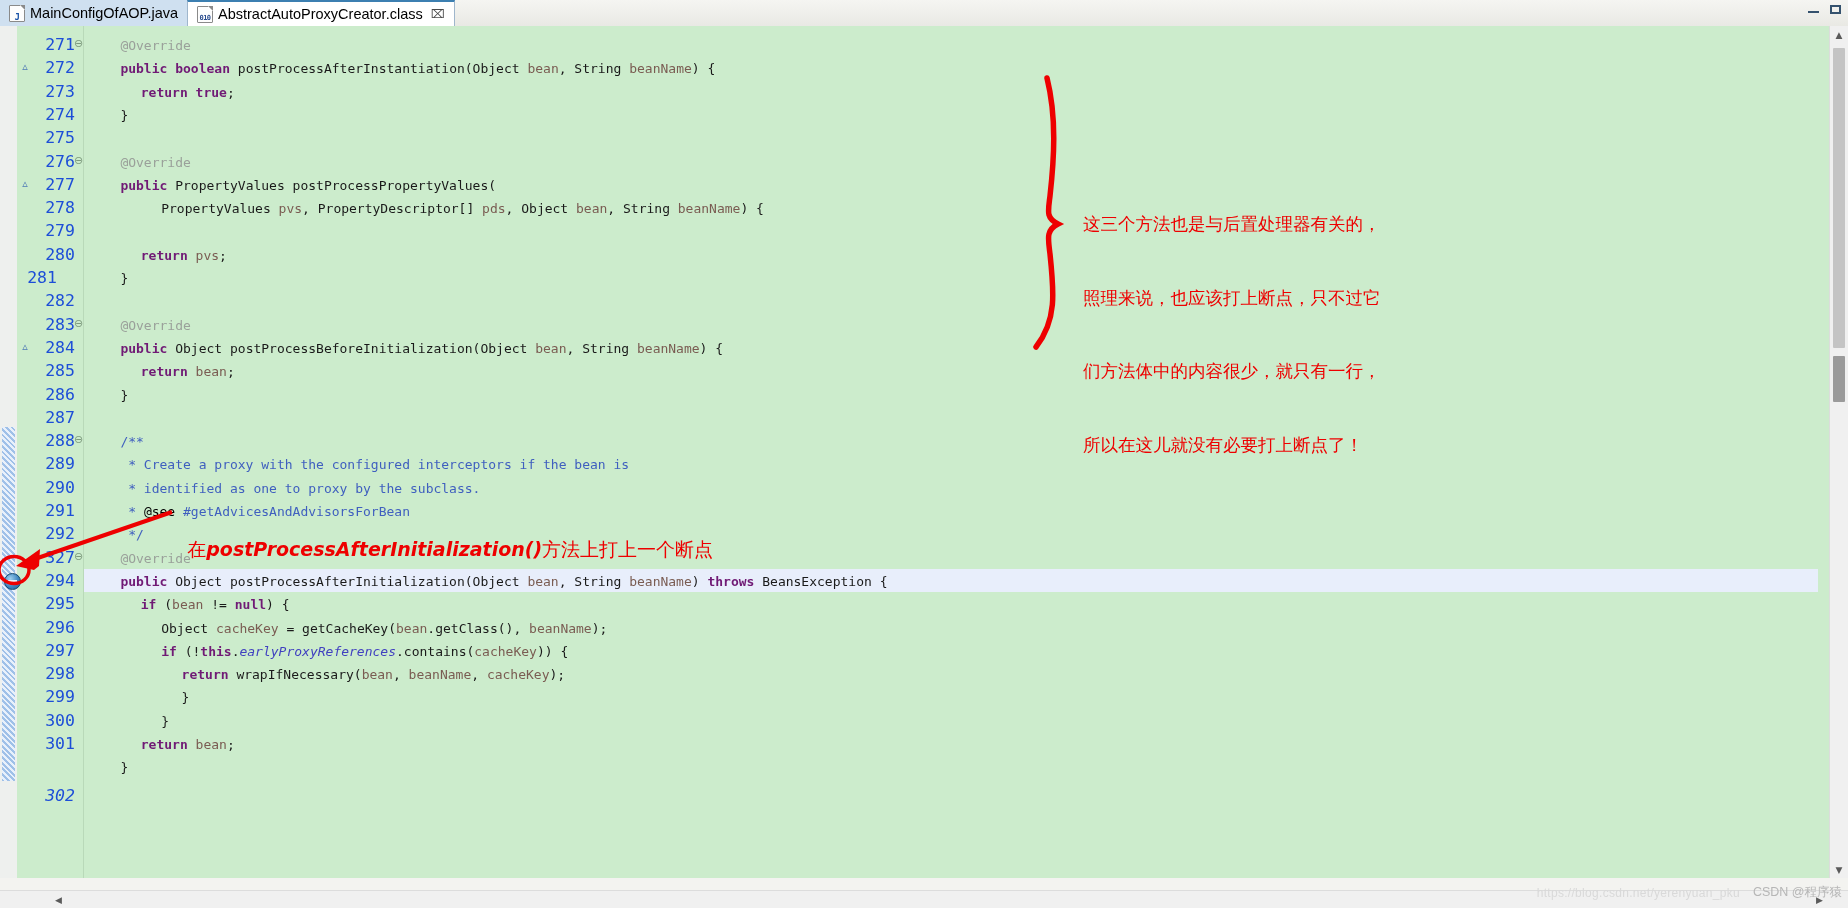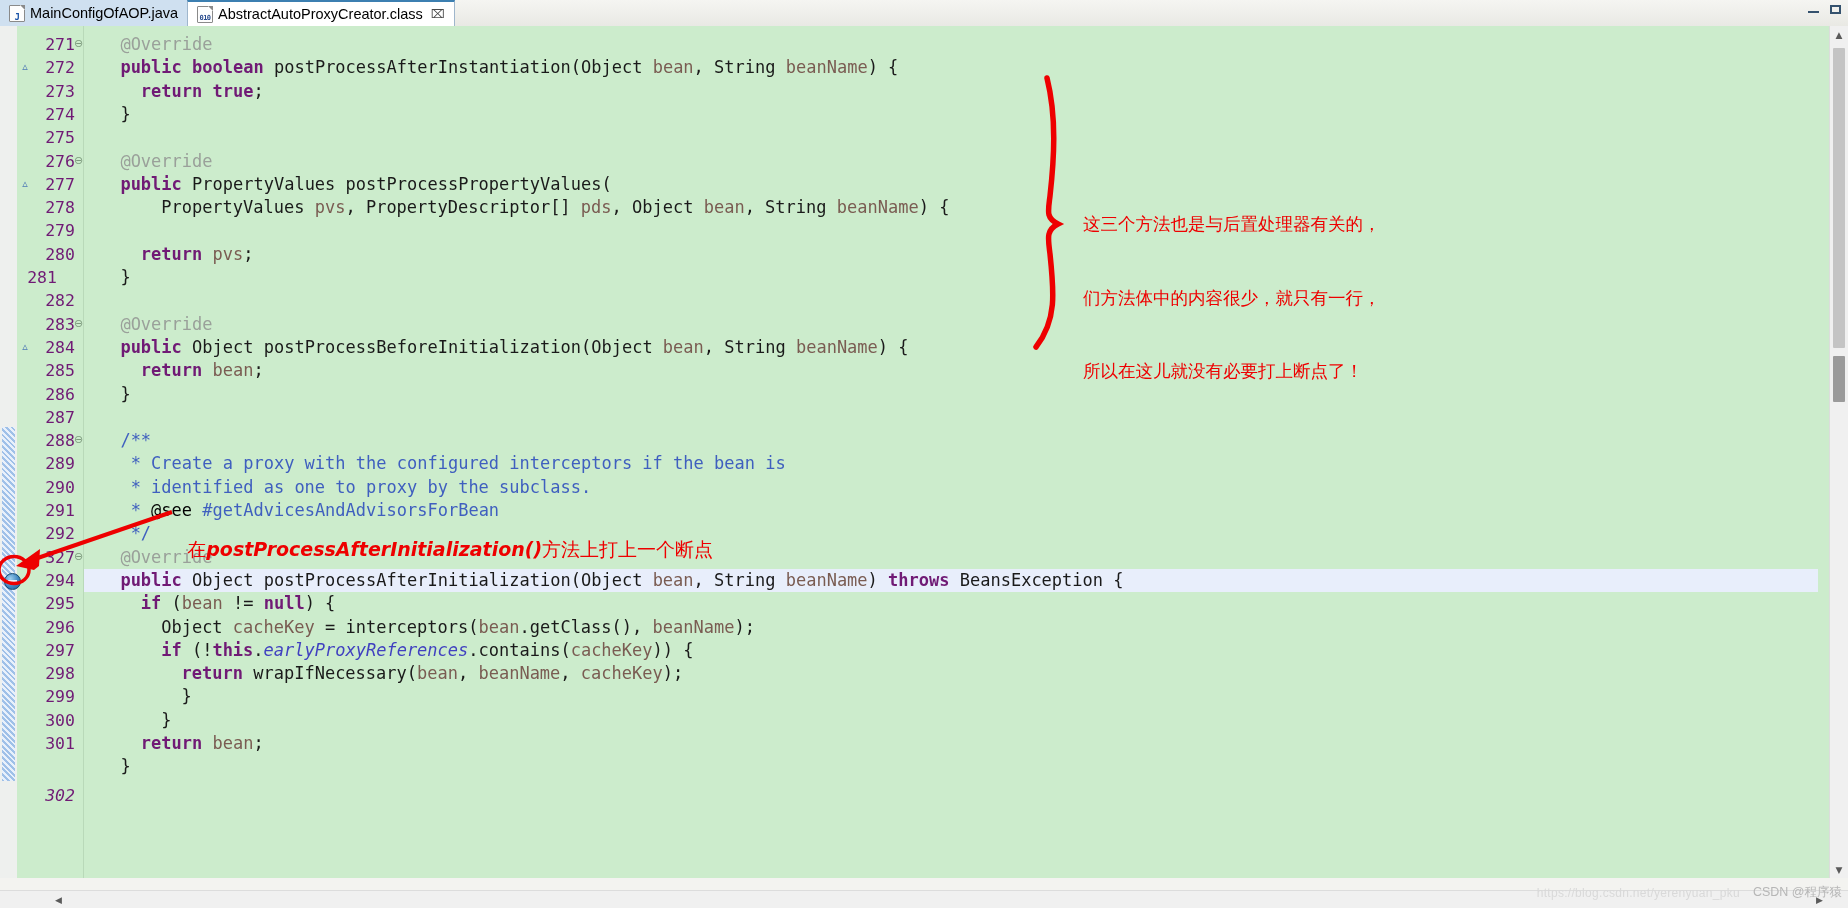--- a/index.html
+++ b/index.html
@@ -73,34 +73,34 @@
   
   .gutter{
     position:absolute;left:17px;top:0;width:66px;height:100%;
     background:#cceccc;border-right:1px solid #b9d9b9;
   }
   .codearea{position:absolute;left:84px;top:0;right:30px;height:100%;overflow:hidden;}
 
   .row{height:23.3px;line-height:23.3px;position:relative;white-space:pre;}
   .lnum{
     position:absolute;right:8px;width:58px;text-align:right;
-    font-family:"DejaVu Sans Mono",monospace;font-size:16.5px;color:#701a75;
+    font-family:"DejaVu Sans Mono",monospace;font-size:16.5px;color:#1d4ed8;
   }
   .fold{
     position:absolute;right:-1px;top:6px;width:11px;height:11px;
     font-family:"DejaVu Sans",sans-serif;font-size:11px;line-height:10px;
     color:#7d9a7d;text-align:center;
   }
   .ovr{
     position:absolute;left:2px;top:5px;width:12px;height:12px;
     color:#4f7ab5;font-size:11px;line-height:12px;text-align:center;
     font-family:"DejaVu Sans",sans-serif;
   }
   .code{
-    font-family:"DejaVu Sans Mono",monospace;font-size:17px;
+    font-family:"DejaVu Sans Mono",monospace;font-size:13px;
     color:#1a1a1a;padding-left:16px;
   }
   .hl{position:absolute;left:0;right:0;top:0;height:23.3px;background:#e8eefb;}
   .hl-line .code{position:relative;}
   .kw{color:#701a75;font-weight:bold;}
   .cm{color:#3f5fbf;}
   .cmtag{color:#000000;margin-top:28px;}
   .ann{color:#9aa09a;}
   .param{color:#7a5c52;}
   .field{color:#4040c0;font-style:italic;}
@@ -247,21 +247,21 @@
         <div class="row" style="position: absolute; top: 356.5px; left: 0px; right: 0px;"><span class="code" style="padding-left: 36.4px;"><span>}</span></span></div>
         <div class="row" style="position: absolute; top: 379.8px; left: 0px; right: 0px;"><span class="code" style="padding-left: 16px;"></span></div>
         <div class="row" style="position: absolute; top: 403.1px; left: 0px; right: 0px;"><span class="code" style="padding-left: 36.4px;"><span class="cm">/**</span></span></div>
         <div class="row" style="position: absolute; top: 426.4px; left: 0px; right: 0px;"><span class="code" style="padding-left: 36.4px;"><span class="cm"> * Create a proxy with the configured interceptors if the bean is</span></span></div>
         <div class="row" style="position: absolute; top: 449.7px; left: 0px; right: 0px;"><span class="code" style="padding-left: 36.4px;"><span class="cm"> * identified as one to proxy by the subclass.</span></span></div>
         <div class="row" style="position: absolute; top: 473px; left: 0px; right: 0px;"><span class="code" style="padding-left: 36.4px;"><span class="cm"> * </span><span class="cmtag">@see</span><span class="cm"> #getAdvicesAndAdvisorsForBean</span></span></div>
         <div class="row" style="position: absolute; top: 496.3px; left: 0px; right: 0px;"><span class="code" style="padding-left: 36.4px;"><span class="cm"> */</span></span></div>
         <div class="row" style="position: absolute; top: 519.6px; left: 0px; right: 0px;"><span class="code" style="padding-left: 36.4px;"><span class="ann">@Override</span></span></div>
         <div class="row hl-line" style="position: absolute; top: 542.9px; left: 0px; right: 0px;"><div class="hl" style="background: rgb(232, 238, 251);"></div><span class="code" style="padding-left: 36.4px;"><span class="kw">public</span><span> Object postProcessAfterInitialization(Object </span><span class="param">bean</span><span>, String </span><span class="param">beanName</span><span>) </span><span class="kw">throws</span><span> BeansException {</span></span></div>
         <div class="row" style="position: absolute; top: 566.2px; left: 0px; right: 0px;"><span class="code" style="padding-left: 56.8px;"><span class="kw">if</span><span> (</span><span class="param">bean</span><span> != </span><span class="kw">null</span><span>) {</span></span></div>
-        <div class="row" style="position: absolute; top: 589.5px; left: 0px; right: 0px;"><span class="code" style="padding-left: 77.2px;"><span>Object </span><span class="param">cacheKey</span><span> = interceptors(</span><span class="param">bean</span><span>.getClass(), </span><span class="param">beanName</span><span>);</span></span></div>
+        <div class="row" style="position: absolute; top: 589.5px; left: 0px; right: 0px;"><span class="code" style="padding-left: 77.2px;"><span>Object </span><span class="param">cacheKey</span><span> = getCacheKey(</span><span class="param">bean</span><span>.getClass(), </span><span class="param">beanName</span><span>);</span></span></div>
         <div class="row" style="position: absolute; top: 612.8px; left: 0px; right: 0px;"><span class="code" style="padding-left: 77.2px;"><span class="kw">if</span><span> (!</span><span class="kw">this</span><span>.</span><span class="field">earlyProxyReferences</span><span>.contains(</span><span class="param">cacheKey</span><span>)) {</span></span></div>
         <div class="row" style="position: absolute; top: 636.1px; left: 0px; right: 0px;"><span class="code" style="padding-left: 97.6px;"><span class="kw">return</span><span> wrapIfNecessary(</span><span class="param">bean</span><span>, </span><span class="param">beanName</span><span>, </span><span class="param">cacheKey</span><span>);</span></span></div>
         <div class="row" style="position: absolute; top: 659.4px; left: 0px; right: 0px;"><span class="code" style="padding-left: 97.6px;"><span>}</span></span></div>
         <div class="row" style="position: absolute; top: 682.7px; left: 0px; right: 0px;"><span class="code" style="padding-left: 77.2px;"><span>}</span></span></div>
         <div class="row" style="position: absolute; top: 706px; left: 0px; right: 0px;"><span class="code" style="padding-left: 56.8px;"><span class="kw">return</span><span> </span><span class="param">bean</span><span>;</span></span></div>
         <div class="row" style="position: absolute; top: 729.3px; left: 0px; right: 0px;"><span class="code" style="padding-left: 36.4px;"><span>}</span></span></div>
       </div>
   </div>
 
   <div class="vscroll">
@@ -282,20 +282,21 @@
                C1046,230 1048,238 1050,254 C1054,292 1057,320 1036,347" fill="none" stroke="#ee0000" stroke-width="5.5" stroke-linecap="round"></path>
 
       <line x1="172" y1="512" x2="26" y2="562" stroke="#ee0000" stroke-width="4"></line>
       <polygon points="16,566 40,549 39,566 34,570" fill="#ee0000"></polygon>
 
       <ellipse cx="14" cy="570" rx="15" ry="13.5" fill="none" stroke="#ee0000" stroke-width="3.5"></ellipse>
     </svg>
 
     <div class="redtext" style="left:1083px;top:163px;">
       <div>这三个方法也是与后置处理器有关的，</div>
+      <div>照理来说，也应该打上断点，只不过它</div>
       <div>们方法体中的内容很少，就只有一行，</div>
       <div>所以在这儿就没有必要打上断点了！</div>
     </div>
 
     <div class="redtext2" style="left:151px;top:515px;">
       <span>在</span><span class="em">postProcessAfterInitialization()</span><span>方法上打上一个断点</span>
     </div>
   </div>
 
   <div class="wm1">https://blog.csdn.net/yerenyuan_pku</div>

